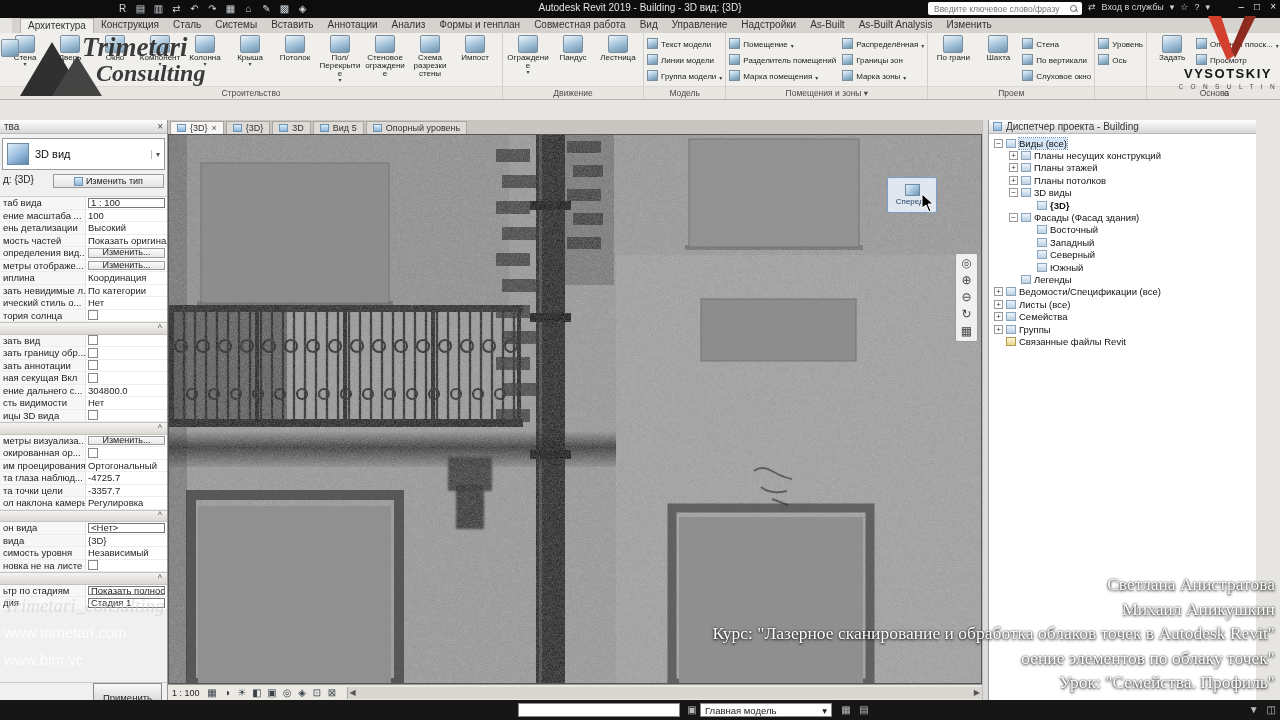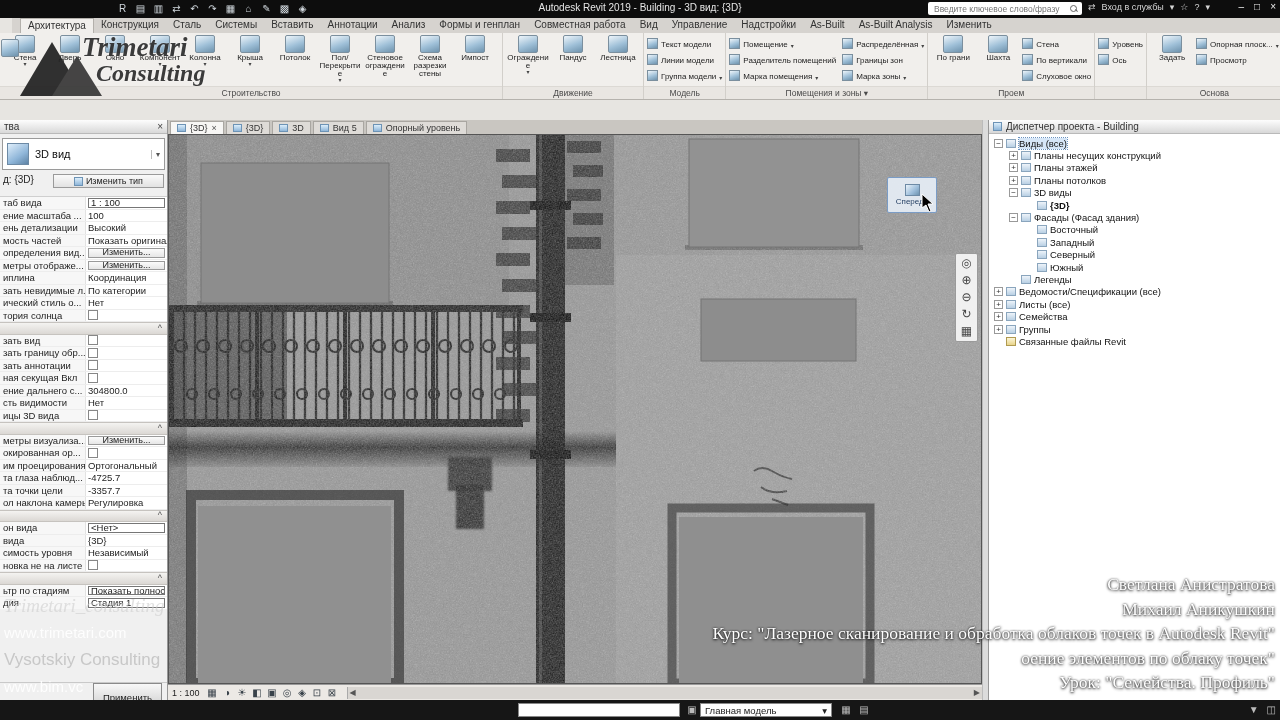--- a/index.html
+++ b/index.html
@@ -108,21 +108,21 @@
   
   .vctrl{position:absolute;left:168px;top:684px;width:814px;height:16px;background:#ece9e5;border-top:1px solid #999;
          display:flex;align-items:center;padding-left:4px;gap:4px;font-size:9px;color:#222;}
   .vctrl .scale{white-space:nowrap;padding-right:2px;}
   .vctrl .vcicon{font-size:10px;color:#39424a;width:13px;text-align:center;}
   .scrolltrack{flex:1;height:12px;margin-left:4px;background:#d9d6d2;border-left:1px solid #aaa;display:flex;
                align-items:center;justify-content:space-between;color:#555;font-size:8px;padding:0 2px;}
 
   
   .vsb{position:absolute;left:982px;top:120px;width:6px;height:580px;background:#dcdcdc;border-left:1px solid #bbb;}
-  .browser{position:absolute;left:988px;top:120px;width:292px;height:580px;background:#fff;border-left:1px solid #979797;
+  .browser{position:absolute;left:988px;top:120px;width:268px;height:580px;background:#fff;border-left:1px solid #979797;
            display:flex;flex-direction:column;}
   .bhead{height:14px;background:linear-gradient(#fdfdfd,#d8d8d8);display:flex;align-items:center;gap:4px;
          padding:0 4px;border-bottom:1px solid #b9b9b9;color:#333;}
   .bhead .bicon{width:9px;height:9px;background:linear-gradient(#dceefb,#8fb6d9);border:1px solid #6d93b5;}
   .btree{flex:1;padding-top:3px;overflow:hidden;}
   .titem{display:flex;align-items:center;height:12.4px;gap:3px;white-space:nowrap;font-size:9.5px;color:#111;}
   .titem.d0{padding-left:5px;}  .titem.d1{padding-left:20px;}  .titem.d2{padding-left:36px;}
   .texp{width:9px;height:9px;flex:0 0 9px;border:1px solid #999;background:#fff;font-size:8px;line-height:7px;
         text-align:center;color:#333;}
   .texp:empty{visibility:hidden;}
@@ -941,26 +941,33 @@
   </div>
 
   <div class="tri-logo">
     <span class="m1"></span>
     <span class="m2"></span>
     <div class="tl-text">
       <div class="l1">Trimetari</div>
       <div class="l2">Consulting</div>
     </div>
   </div>
+  <div class="vys-logo">
+    <svg width="56" height="48">
+      <polygon points="8,2 21,2 34,42 27,46" fill="#d4402e"></polygon>
+      <polygon points="45,2 56,2 35,44 31,35" fill="#8e2a1f"></polygon>
+    </svg>
+    <div class="vy1">VYSOTSKIY</div>
+    <div class="vy2">C O N S U L T I N G</div>
+  </div>
 
   <div class="wm-left">
 
   <div class="wm-script">Trimetari_consulting</div>
       <div class="wm-white">www.trimetari.com</div>
-      <div class="wm-gray">Vysotskiy Consulting</div>
       <div class="wm-white">www.bim.vc</div>
     </div>
   <div class="credits">
 
   <div>Светлана Анистратова</div>
       <div>Михаил Аникушкин</div>
       <div>Курс: "Лазерное сканирование и обработка облаков точек в Autodesk Revit"</div>
       <div>оение элементов по облаку точек"</div>
       <div>Урок: "Семейства. Профиль"</div>
     </div>

